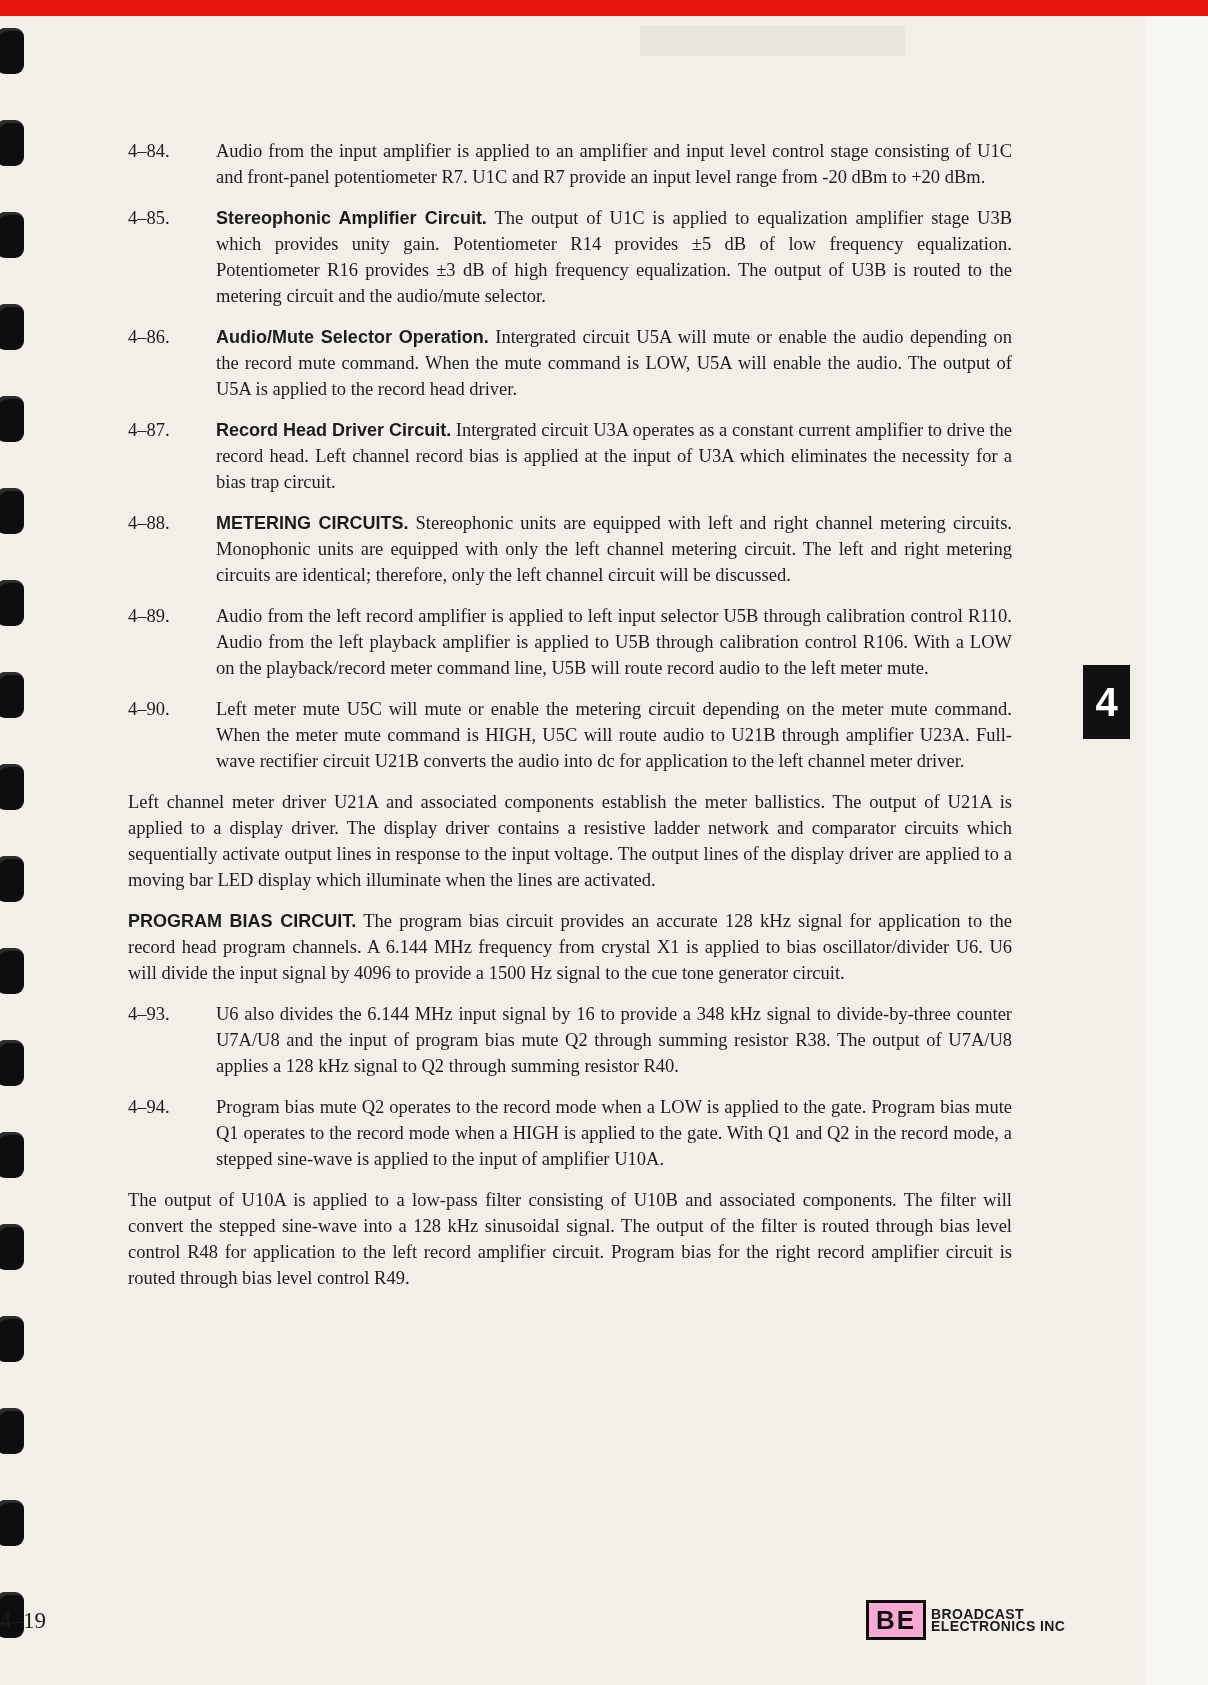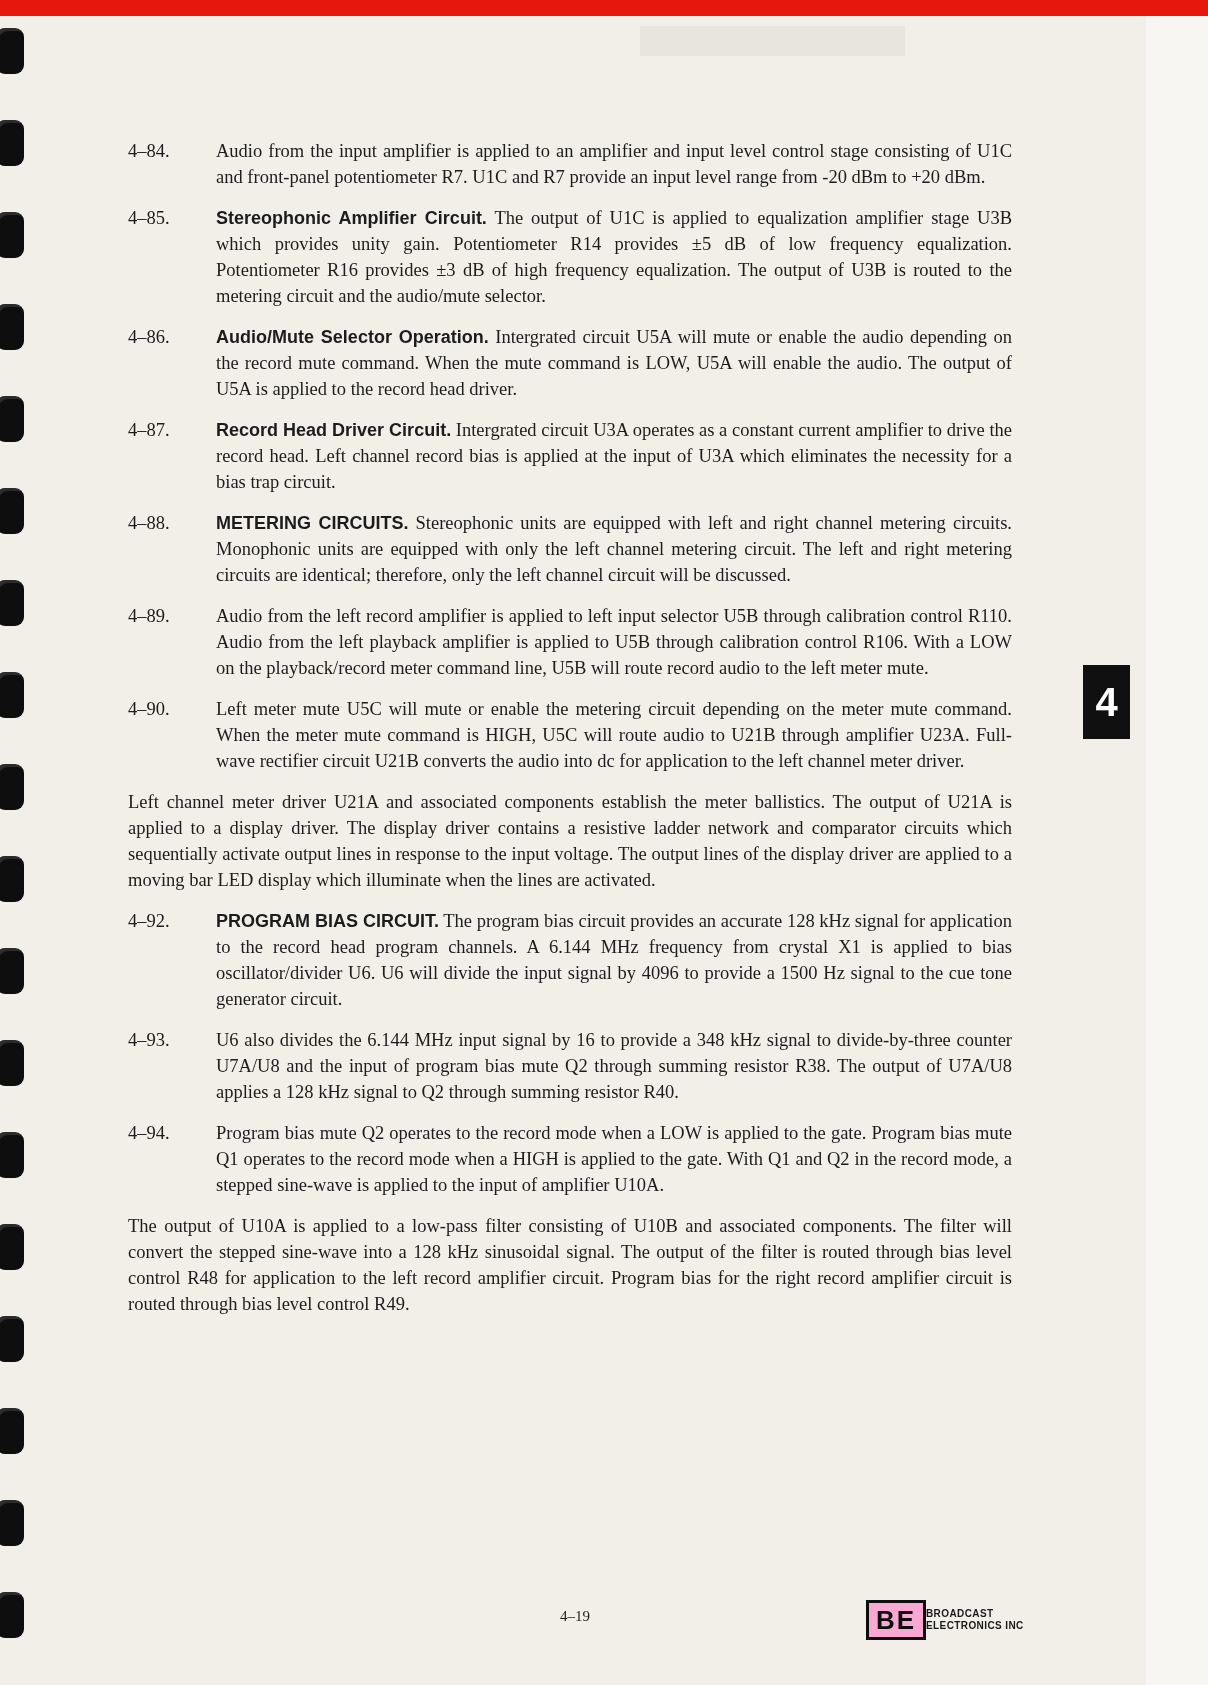--- a/index.html
+++ b/index.html
@@ -46,37 +46,37 @@
   }
   .side-tab{
     position:absolute;left:1083px;top:665px;width:47px;height:74px;
     background:#101010;color:#ffffff;
     display:flex;align-items:center;justify-content:center;
     font-family:"Liberation Sans", sans-serif;
     font-weight:bold;font-size:40px;
   }
   .page-number{
     position:absolute;left:0;top:1608px;width:1150px;
-    text-align:center;font-size:15px;
+    text-align:left;font-size:23px;
   }
   .logo{
     position:absolute;left:866px;top:1600px;
     display:flex;align-items:flex-start;
   }
   .logo-box{
     width:54px;height:34px;border:3px solid #0e0e0e;background:#f9a8d4;
     display:flex;align-items:center;justify-content:center;
     font-family:"Liberation Sans", sans-serif;
     font-weight:900;font-size:26px;letter-spacing:2px;color:#0e0e0e;
     line-height:1;
   }
   .logo-caption{
-    margin-top:8px;
+    margin-left:5px;margin-top:8px;
     font-family:"Liberation Sans", sans-serif;
-    font-size:10px;font-weight:bold;color:#1a1a1a;
+    font-size:14px;font-weight:bold;color:#1a1a1a;
     letter-spacing:0.4px;line-height:12px;white-space:nowrap;
   }
 </style>
 </head>
 <body>
 
 <div class="right-edge"></div>
 <div class="top-bar"></div>
 <div class="scan-shadow"></div>
 
@@ -136,21 +136,20 @@
   <div class="para">
     <div class="pnum">4–90.</div>
     <div class="ptext"><b class="runin"></b> <span>Left meter mute U5C will mute or enable the metering circuit depending on the meter mute command.  When the meter mute command is HIGH, U5C will route audio to U21B through amplifier U23A.  Full-wave rectifier circuit U21B converts the audio into dc for application to the left channel meter driver.</span></div>
   </div>
 
   <div class="para">
     <div class="ptext"><b class="runin"></b> <span>Left channel meter driver U21A and associated components establish the meter ballistics. The output of U21A is applied to a display driver.  The display driver contains a resistive ladder network and comparator circuits which sequentially activate output lines in response to the input voltage.  The output lines of the display driver are applied to a moving bar LED display which illuminate when the lines are activated.</span></div>
   </div>
 
   <div class="para">
-    <div class="pnum">4–92.</div>
     <div class="ptext"><b class="runin">PROGRAM BIAS CIRCUIT.</b> <span>The program bias circuit provides an accurate 128 kHz signal for application to the record head program channels.  A 6.144 MHz frequency from crystal X1 is applied to bias oscillator/divider U6.  U6 will divide the input signal by 4096 to provide a 1500 Hz signal to the cue tone generator circuit.</span></div>
   </div>
 
   <div class="para">
     <div class="pnum">4–93.</div>
     <div class="ptext"><b class="runin"></b> <span>U6 also divides the 6.144 MHz input signal by 16 to provide a 348 kHz signal to divide-by-three counter U7A/U8 and the input of program bias mute Q2 through summing resistor R38.  The output of U7A/U8 applies a 128 kHz signal to Q2 through summing resistor R40.</span></div>
   </div>
 
   <div class="para">
     <div class="pnum">4–94.</div>

